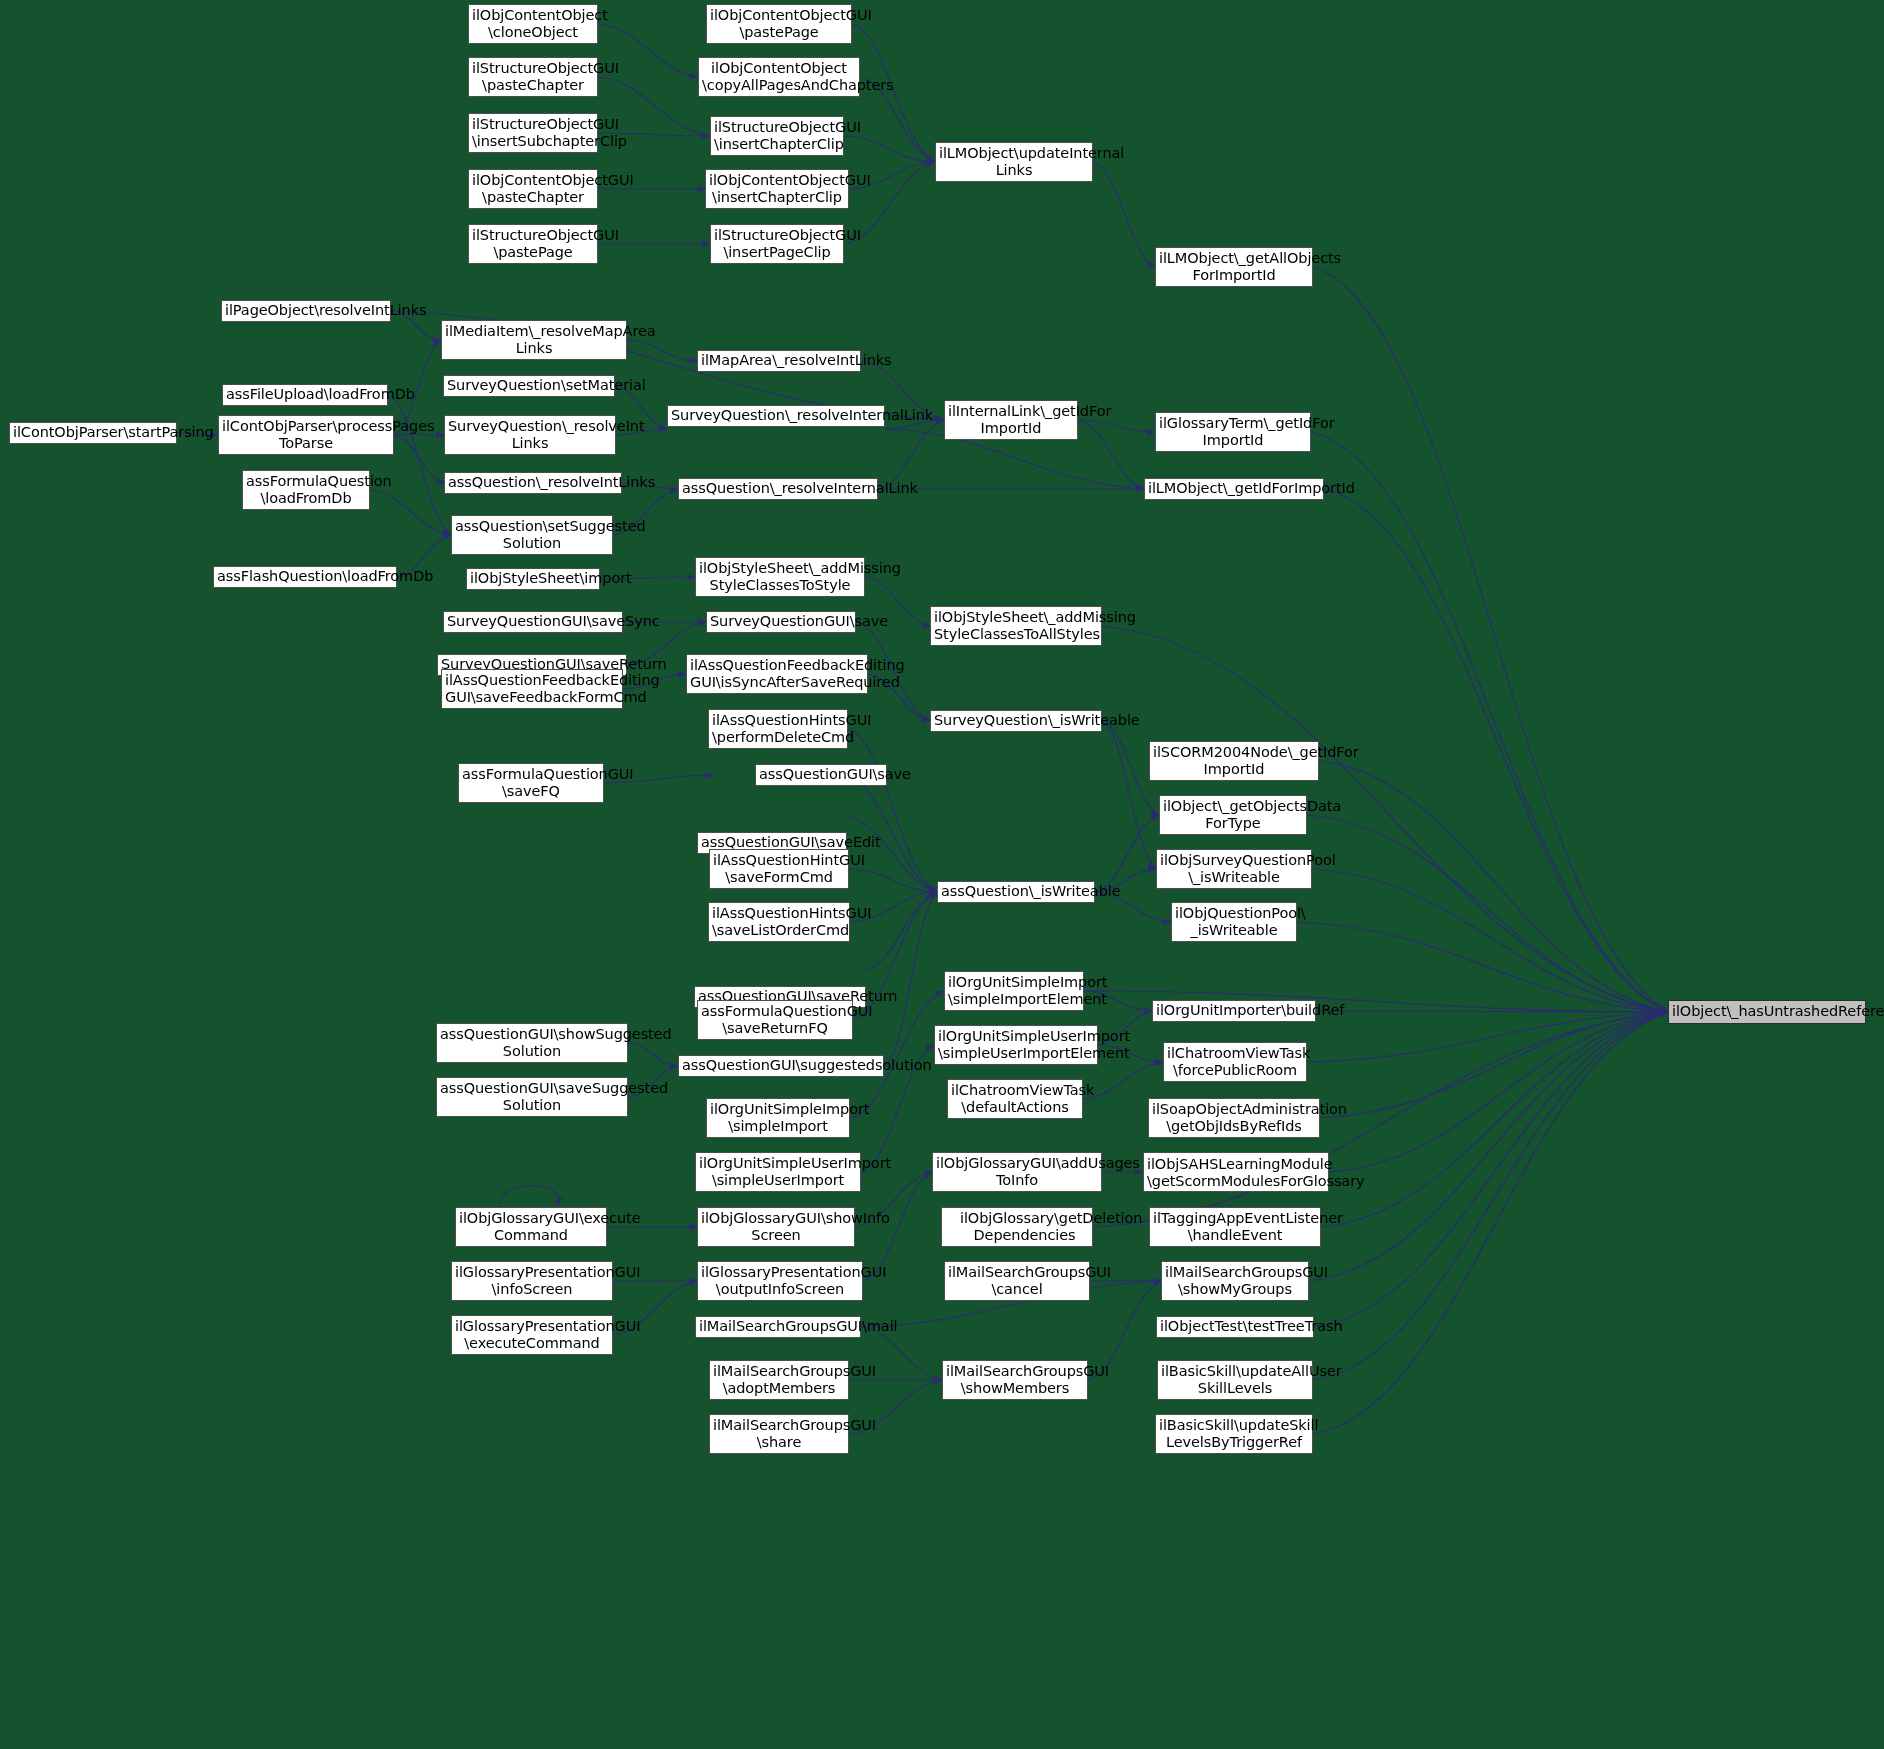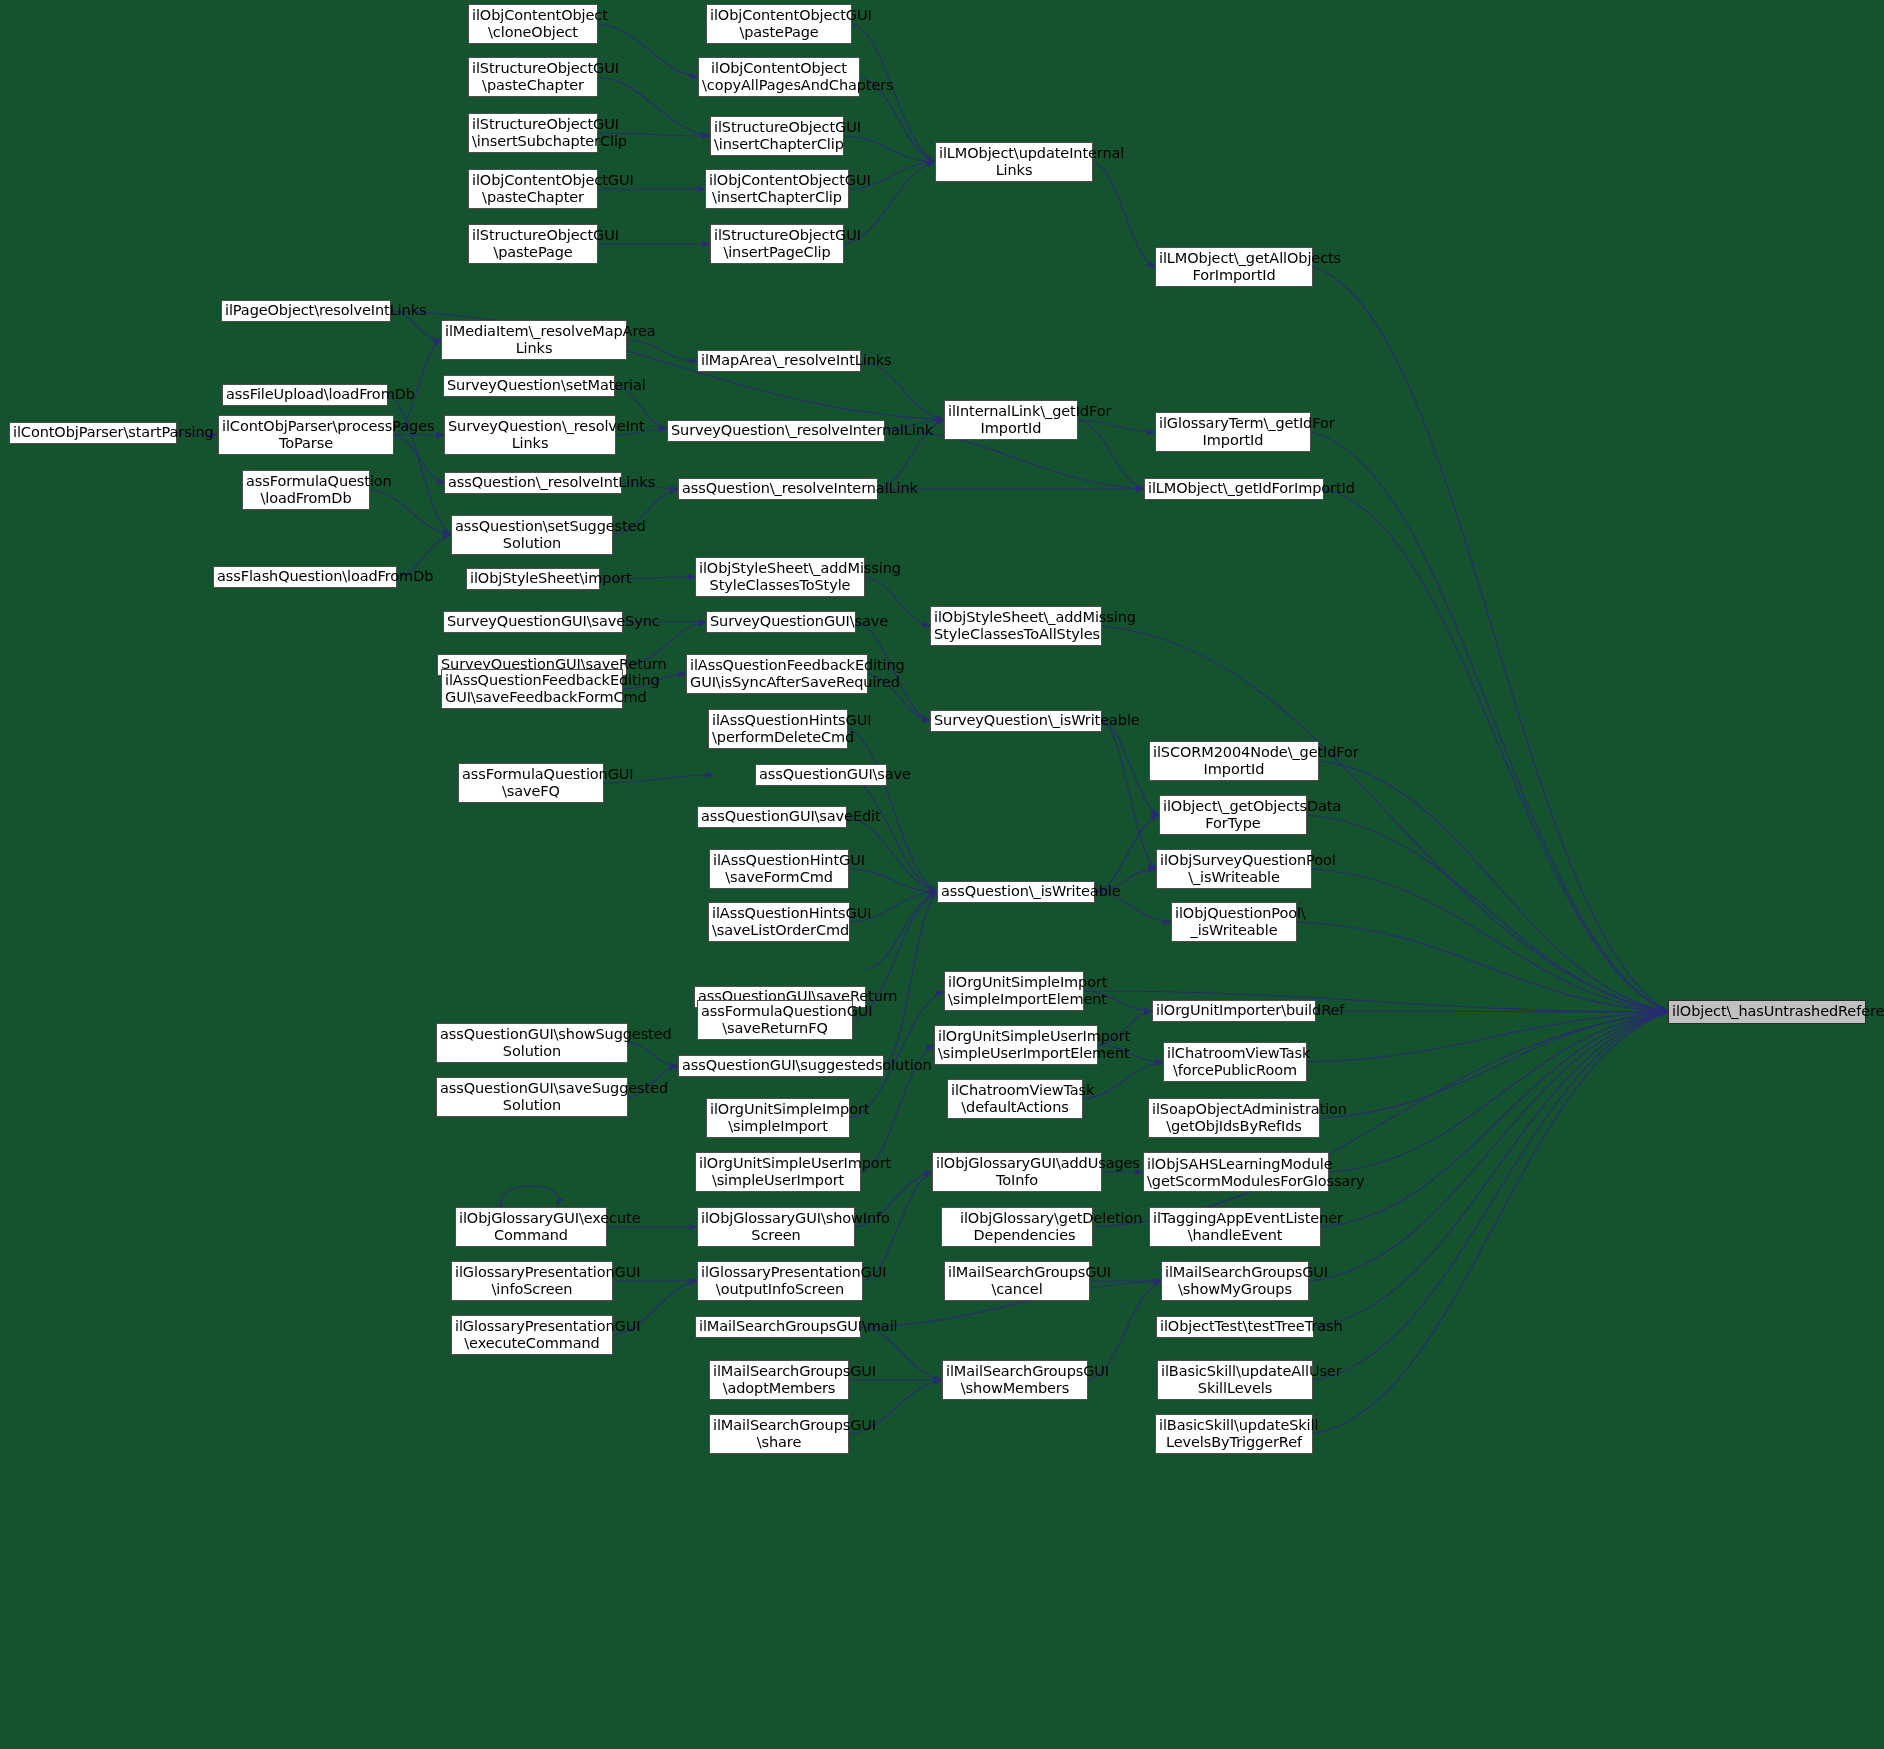--- a/index.html
+++ b/index.html
@@ -183,21 +183,21 @@
       <div class="node" style="left: 221px; top: 300px; width: 170px; height: 22px;"><span>ilPageObject\resolveIntLinks</span></div>
       <div class="node" style="left: 441px; top: 320px; width: 186px; height: 40px;"><span>ilMediaItem\_resolveMapArea
 Links</span></div>
       <div class="node" style="left: 697px; top: 350px; width: 164px; height: 22px;"><span>ilMapArea\_resolveIntLinks</span></div>
       <div class="node" style="left: 443px; top: 375px; width: 172px; height: 22px;"><span>SurveyQuestion\setMaterial</span></div>
       <div class="node" style="left: 9px; top: 422px; width: 168px; height: 22px;"><span>ilContObjParser\startParsing</span></div>
       <div class="node" style="left: 218px; top: 415px; width: 176px; height: 40px;"><span>ilContObjParser\processPages
 ToParse</span></div>
       <div class="node" style="left: 444px; top: 415px; width: 172px; height: 40px;"><span>SurveyQuestion\_resolveInt
 Links</span></div>
-      <div class="node" style="left: 667px; top: 420px; width: 218px; height: 22px;"><span>SurveyQuestion\_resolveInternalLink</span></div>
+      <div class="node" style="left: 667px; top: 405px; width: 218px; height: 22px;"><span>SurveyQuestion\_resolveInternalLink</span></div>
       <div class="node" style="left: 944px; top: 400px; width: 134px; height: 40px;"><span>ilInternalLink\_getIdFor
 ImportId</span></div>
       <div class="node" style="left: 1155px; top: 412px; width: 156px; height: 40px;"><span>ilGlossaryTerm\_getIdFor
 ImportId</span></div>
       <div class="node" style="left: 242px; top: 470px; width: 128px; height: 40px;"><span>assFormulaQuestion
 \loadFromDb</span></div>
       <div class="node" style="left: 444px; top: 472px; width: 178px; height: 22px;"><span>assQuestion\_resolveIntLinks</span></div>
       <div class="node" style="left: 678px; top: 478px; width: 200px; height: 22px;"><span>assQuestion\_resolveInternalLink</span></div>
       <div class="node" style="left: 1144px; top: 478px; width: 180px; height: 22px;"><span>ilLMObject\_getIdForImportId</span></div>
       <div class="node" style="left: 222px; top: 384px; width: 166px; height: 22px;"><span>assFileUpload\loadFromDb</span></div>
@@ -217,21 +217,21 @@
       <div class="node" style="left: 441px; top: 669px; width: 182px; height: 40px;"><span>ilAssQuestionFeedbackEditing
 GUI\saveFeedbackFormCmd</span></div>
       <div class="node" style="left: 708px; top: 709px; width: 140px; height: 40px;"><span>ilAssQuestionHintsGUI
 \performDeleteCmd</span></div>
       <div class="node" style="left: 930px; top: 710px; width: 172px; height: 22px;"><span>SurveyQuestion\_isWriteable</span></div>
       <div class="node" style="left: 458px; top: 763px; width: 146px; height: 40px;"><span>assFormulaQuestionGUI
 \saveFQ</span></div>
       <div class="node" style="left: 713px; top: 764px; width: 132px; height: 22px; margin-left: 42px;"><span>assQuestionGUI\save</span></div>
       <div class="node" style="left: 1149px; top: 741px; width: 170px; height: 40px;"><span>ilSCORM2004Node\_getIdFor
 ImportId</span></div>
-      <div class="node" style="left: 697px; top: 806px; width: 150px; height: 22px; justify-content: center;"><span>assQuestionGUI\saveEdit</span></div>
+      <div class="node" style="left: 697px; top: 832px; width: 150px; height: 22px; justify-content: center;"><span>assQuestionGUI\saveEdit</span></div>
       <div class="node" style="left: 1159px; top: 795px; width: 148px; height: 40px;"><span>ilObject\_getObjectsData
 ForType</span></div>
       <div class="node" style="left: 709px; top: 849px; width: 140px; height: 40px;"><span>ilAssQuestionHintGUI
 \saveFormCmd</span></div>
       <div class="node" style="left: 1156px; top: 849px; width: 156px; height: 40px;"><span>ilObjSurveyQuestionPool
 \_isWriteable</span></div>
       <div class="node" style="left: 708px; top: 902px; width: 142px; height: 40px;"><span>ilAssQuestionHintsGUI
 \saveListOrderCmd</span></div>
       <div class="node" style="left: 937px; top: 881px; width: 158px; height: 22px;"><span>assQuestion\_isWriteable</span></div>
       <div class="node" style="left: 1171px; top: 902px; width: 126px; height: 40px;"><span>ilObjQuestionPool\

